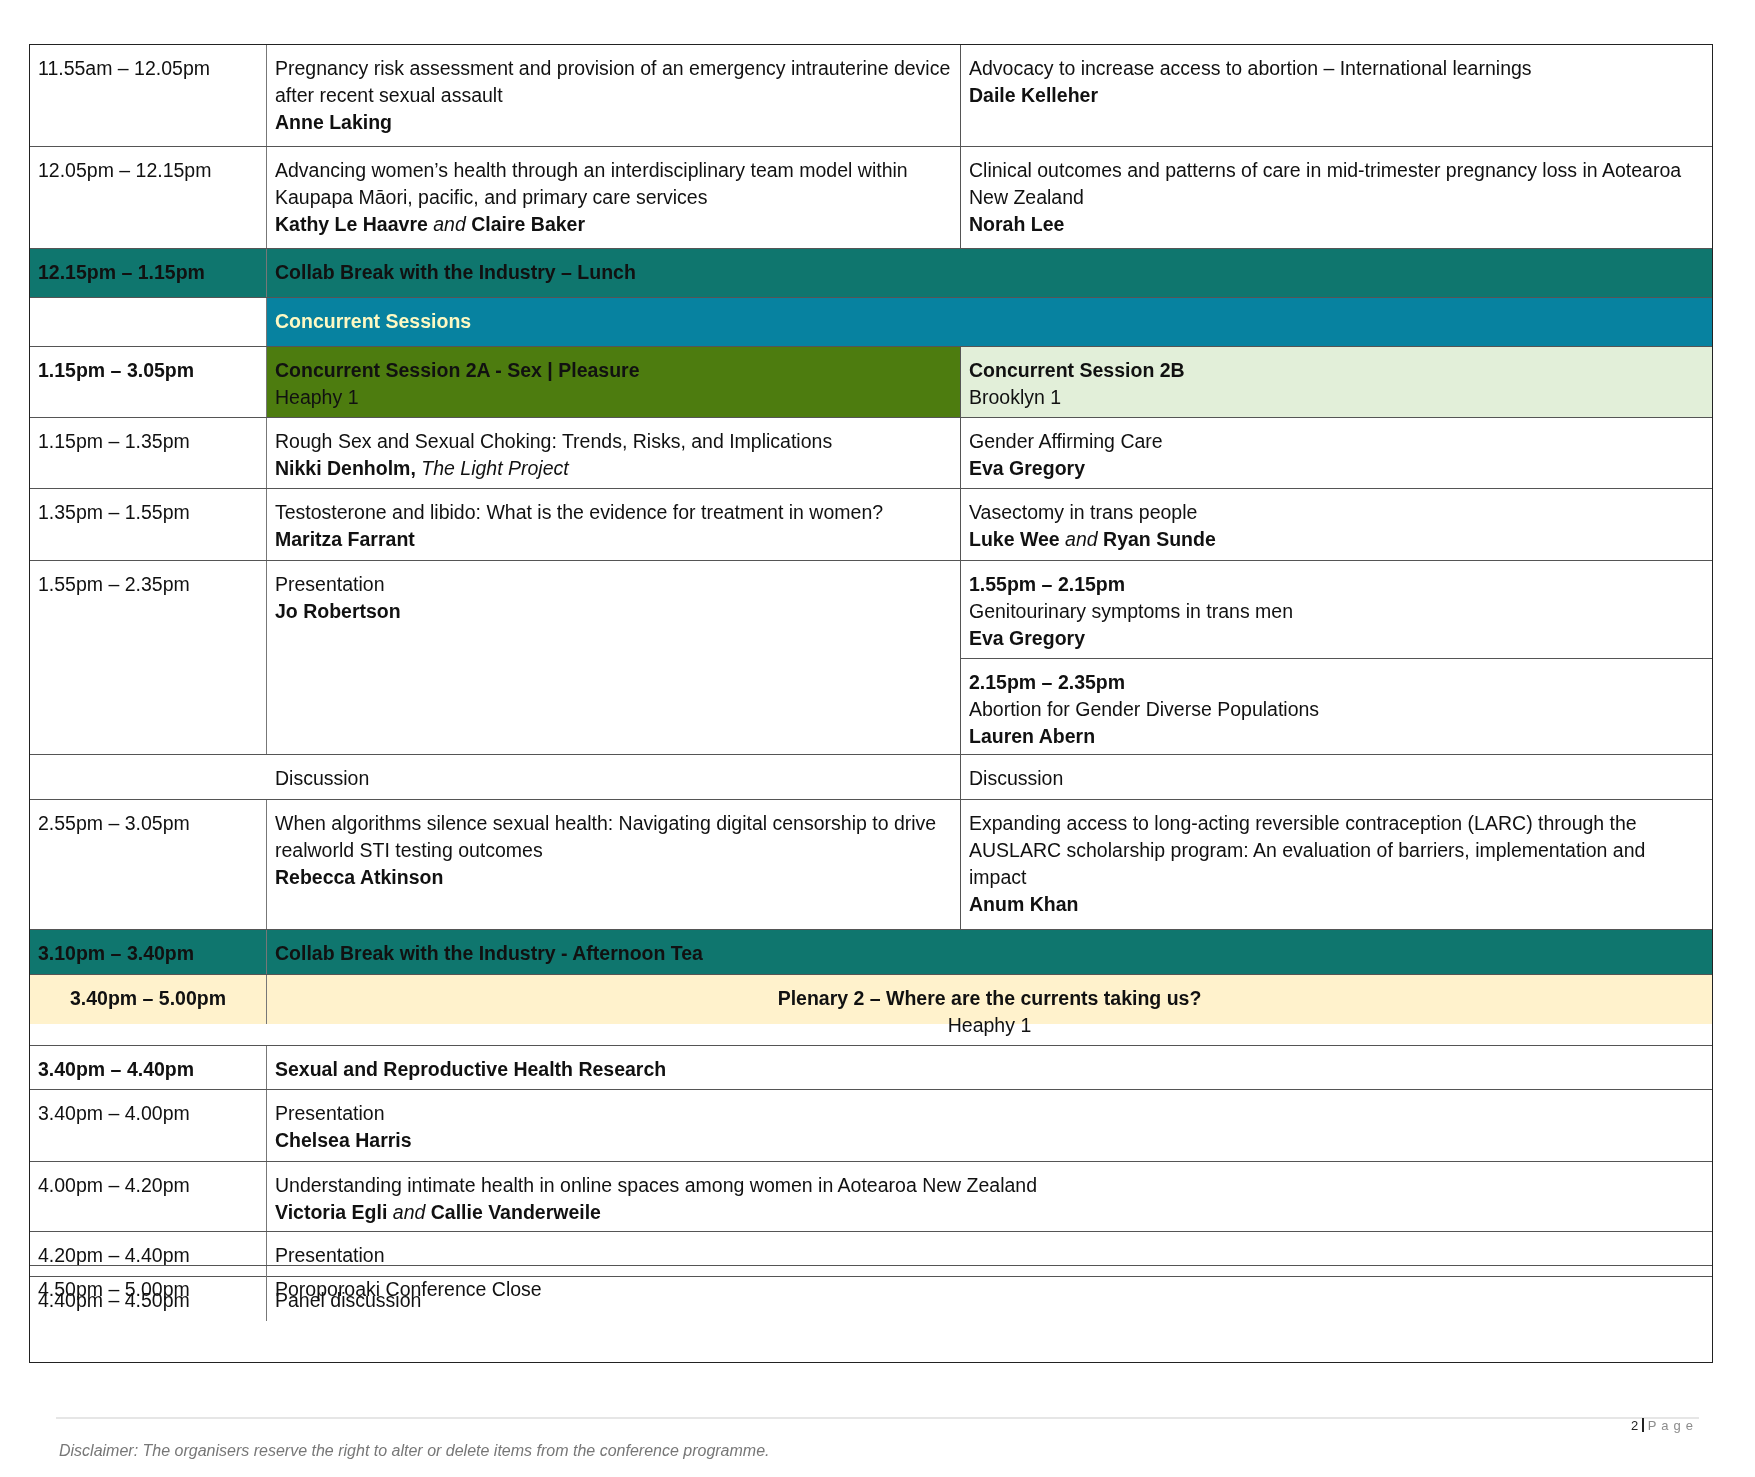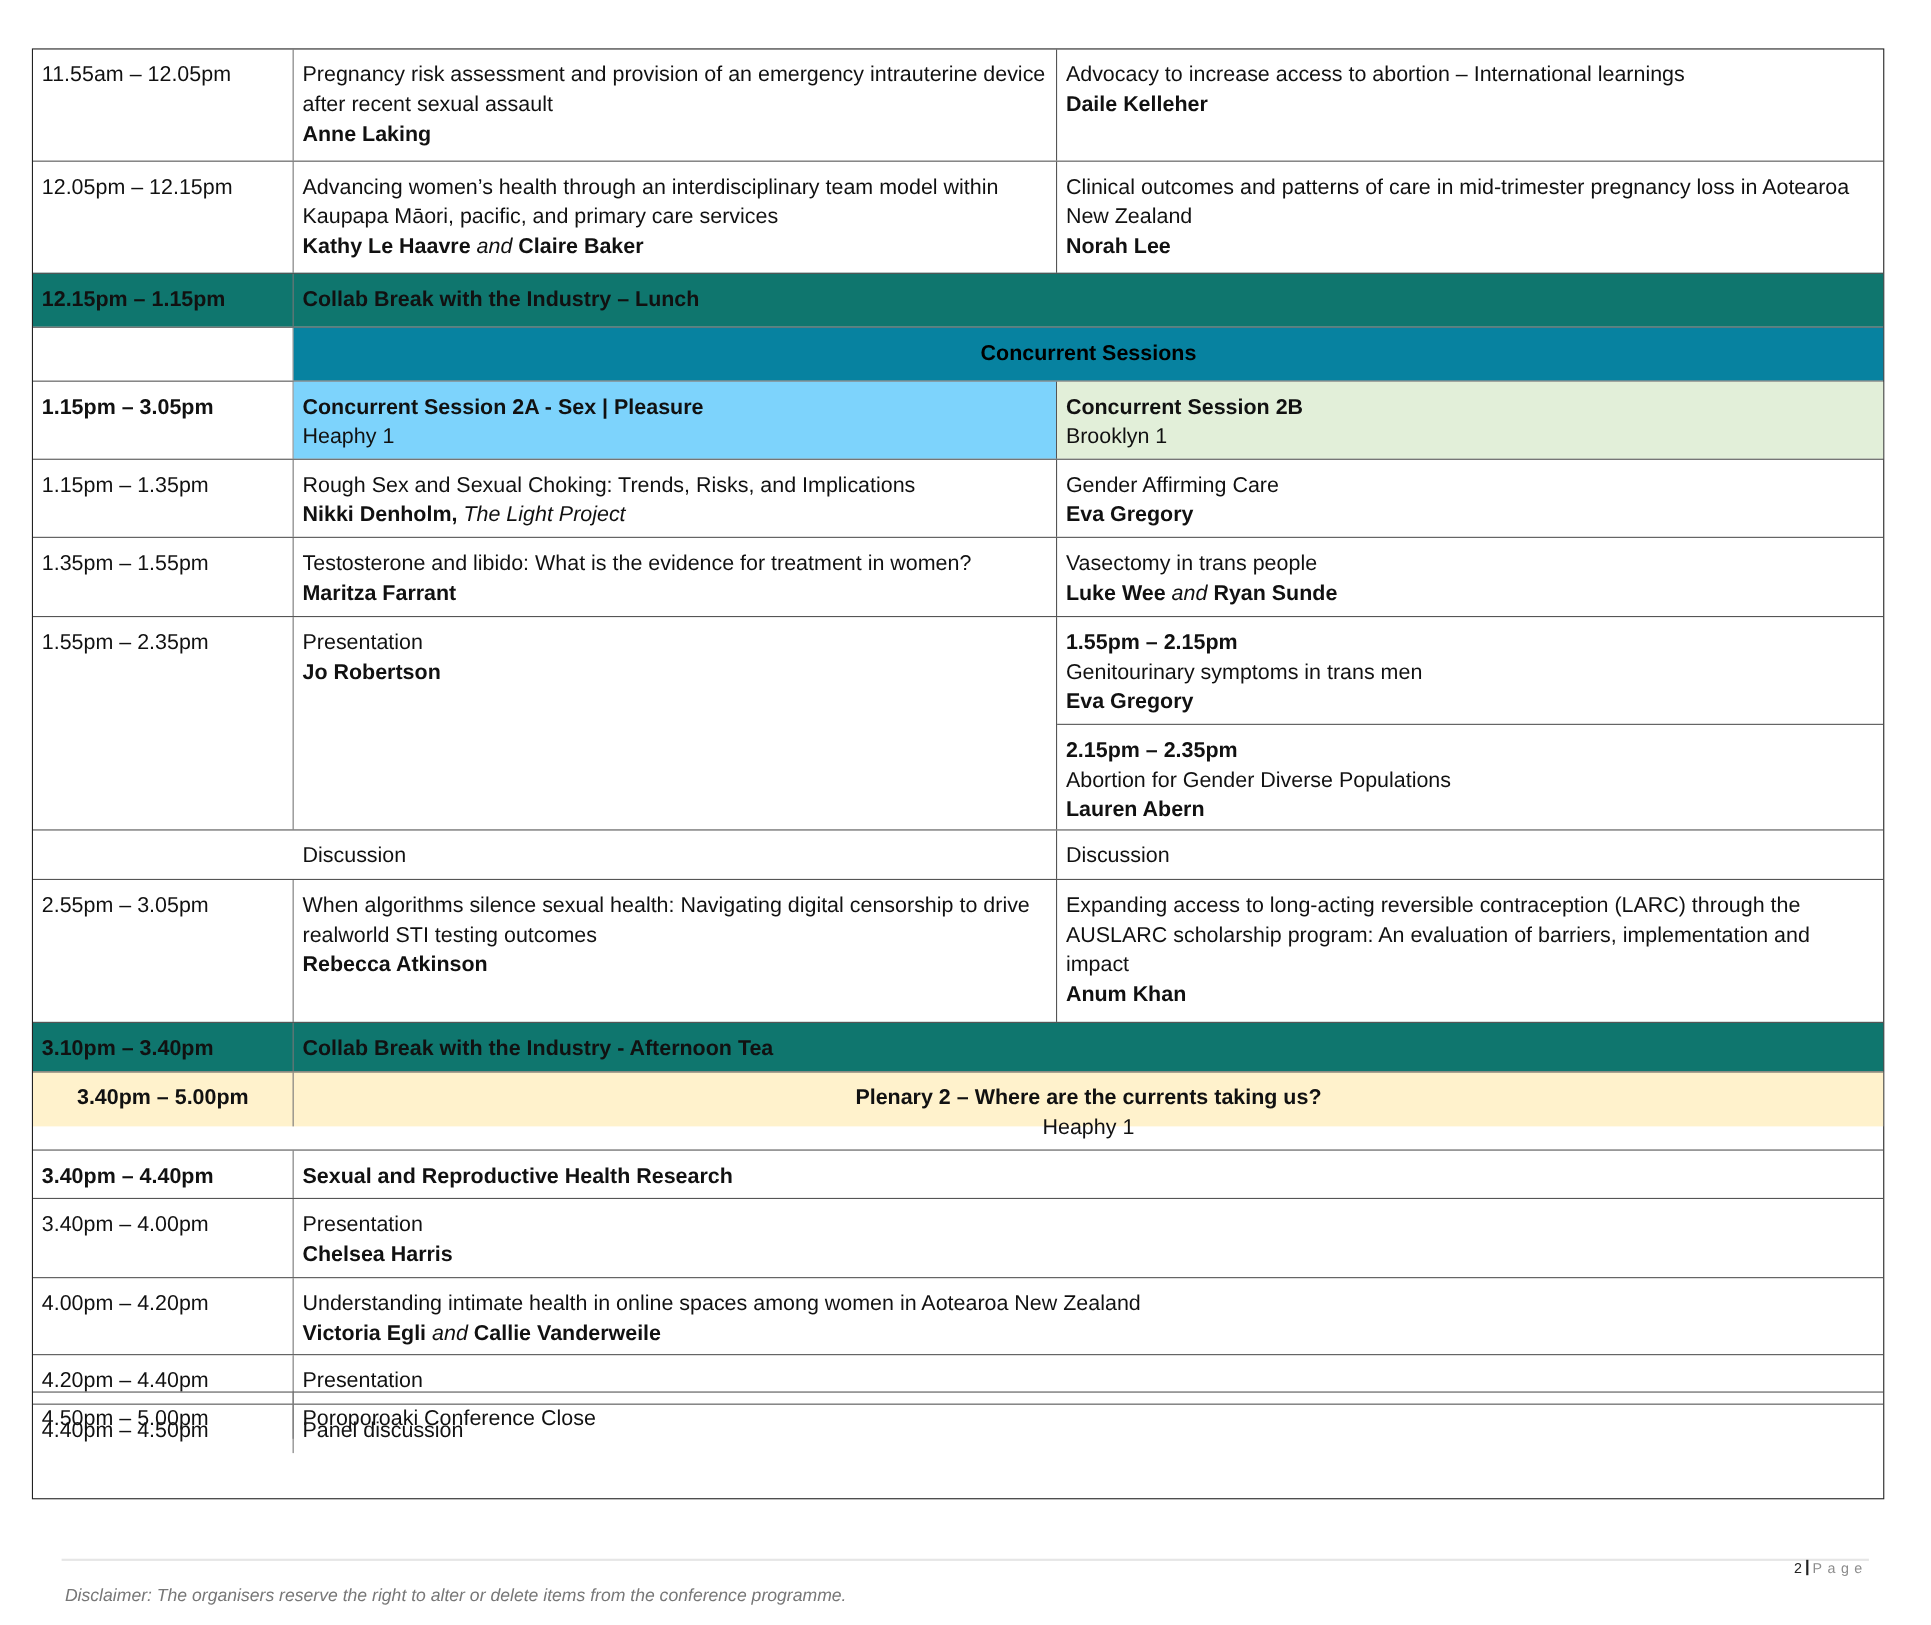--- a/index.html
+++ b/index.html
@@ -13,22 +13,22 @@
   .cell { position:absolute; top:0; bottom:0; box-sizing:border-box;
           padding:10px 8px 0 8px; font-size:19.5px; line-height:27px; }
   .c-time { left:0; width:237px; border-right:1.5px solid #777; }
   .c-a { left:237px; width:694px; border-right:1.5px solid #555; }
   .c-b { left:931px; right:0; }
   .c-ab { left:237px; right:0; }
   .b { font-weight:bold; }
   .bi { font-weight:bold; }
   .i { font-style:italic; }
   .gray { background:#0f766e; }
-  .teal { background:#0782a0; color:#000000; font-weight:bold; text-align:center; }
-  .peach { background:#7dd3fc; }
+  .teal { background:#0782a0; color:#fef9c3; font-weight:bold; text-align:left; }
+  .peach { background:#4d7c0f; }
   .green { background:#e2efd9; }
   .yellow { background:#fff2cc; }
   .sub { position:absolute; left:0; right:0; box-sizing:border-box; padding:10px 8px 0 8px; }
   .footer-line { position:absolute; left:56px; width:1643px; top:1417px; height:2px; background:#e6e6e6; }
   .pagenum { position:absolute; right:57px; top:1418px; font-size:13px; color:#222; }
   .pagenum .pg { color:#8c8c8c; letter-spacing:5px; }
   .pagenum .bar { display:inline-block; width:1.5px; height:14px; background:#222; vertical-align:-2px; margin:0 4px; }
   .disclaimer { position:absolute; left:59px; top:1442px; font-size:16px; font-style:italic; color:#777; }
 </style>
 </head>

